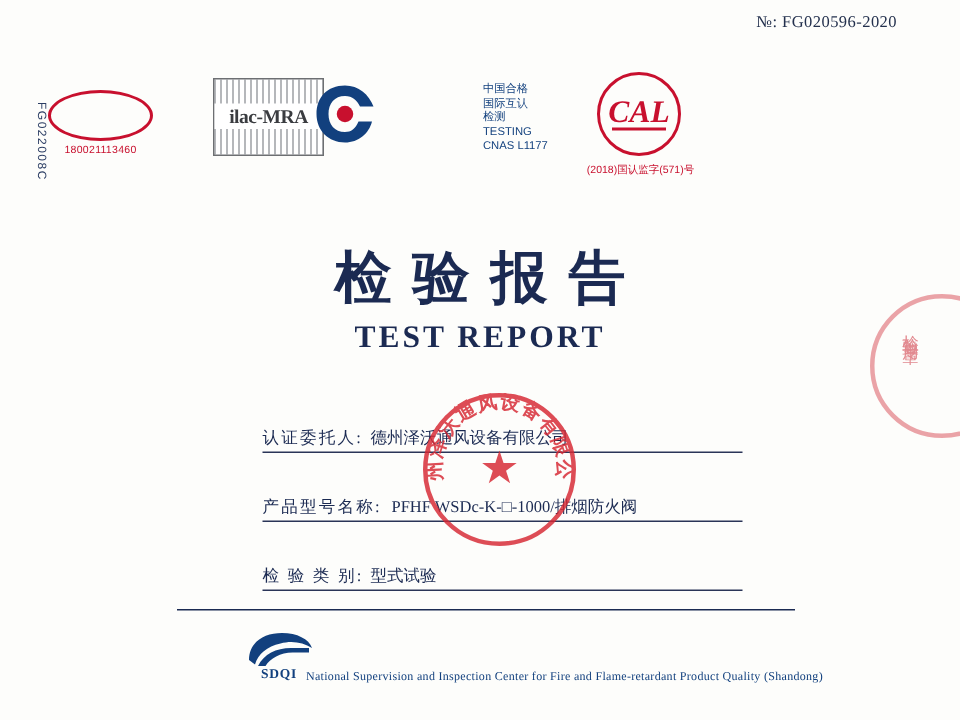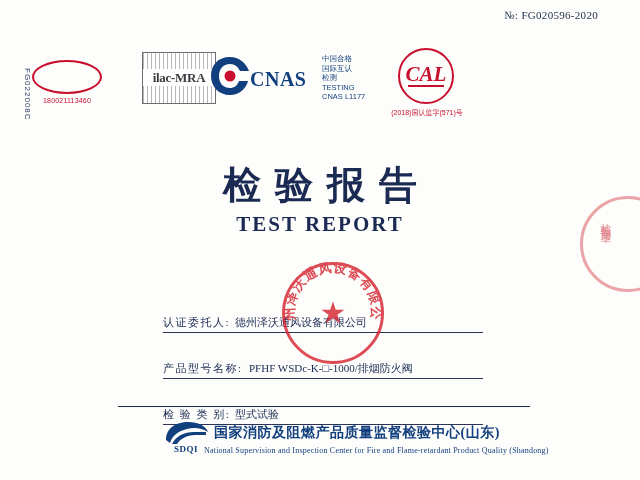--- a/index.html
+++ b/index.html
@@ -226,24 +226,23 @@
     text-align: center;
     font-family: "Liberation Serif", serif;
     font-weight: bold;
     font-size: 21px;
     color: #1b2a52;
     letter-spacing: 2px;
   }
   
   .fields {
     position: absolute;
-    left: 163px;
+    left: 175px;
     top: 282px;
     width: 320px;
-    margin-top: 31px;
   }
   .field {
     position: relative;
     height: 30px;
     margin-bottom: 16px;
   }
   .field .label {
     position: absolute;
     left: 0; top: 2px;
     font-family: "Liberation Serif", serif;
@@ -406,21 +405,20 @@
       <div class="hatch"></div>
       <div class="band"></div>
       <div class="txt">ilac-MRA</div>
     </div>
 
     <div class="cnas">
       <svg class="swirl" viewBox="0 0 44 44">
         <path d="M22 3 C10 3 3 11 3 22 C3 33 11 41 22 41 C31 41 38 35 40 27 L31 27 C29 32 26 34 22 34 C15 34 11 29 11 22 C11 15 15 10 22 10 C27 10 30 13 32 17 L41 17 C38 9 31 3 22 3 Z" fill="#12407e"></path>
         <circle cx="22" cy="22" r="5.5" fill="#c8102e"></circle>
       </svg>
-      <div class="word">CNAS</div>
     </div>
     <div class="cnas-info">
       <div>中国合格</div>
       <div>国际互认</div>
       <div>检测</div>
       <div class="en">TESTING</div>
       <div class="en">CNAS L1177</div>
     </div>
 
     <div class="cal">
@@ -470,16 +468,15 @@
   </div>
 
   <div class="footer-rule"></div>
   <div class="sdqi">
     <svg width="48" height="26" viewBox="0 0 48 26">
       <path d="M4 20 C4 8 14 2 26 2 C36 2 44 6 46 12 C40 8 32 7 25 9 C16 11 10 16 8 23 Z" fill="#12407e"></path>
       <path d="M10 24 C14 16 22 12 32 12 L44 12 L44 15 L33 15 C25 15 18 19 15 24 Z" fill="#12407e"></path>
     </svg>
     <div class="cap">SDQI</div>
   </div>
-  <div class="footer-cn">国家消防及阻燃产品质量监督检验中心(山东)</div>
   <div class="footer-en">National Supervision and Inspection Center for Fire and Flame-retardant Product Quality (Shandong)</div>
 
 </div>
 
 </body></html>

